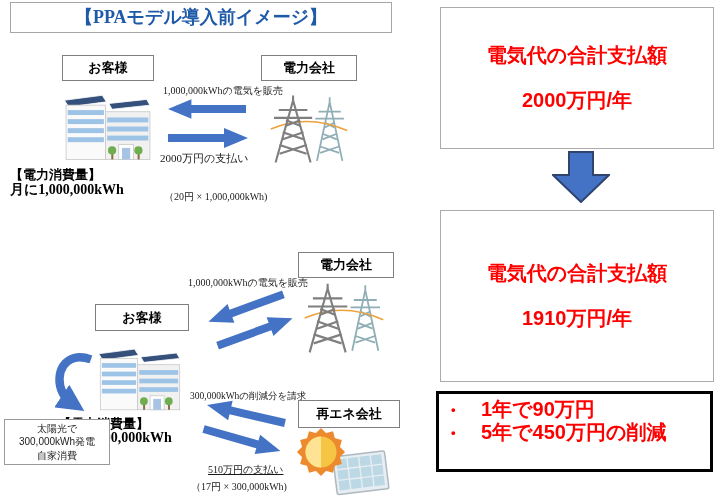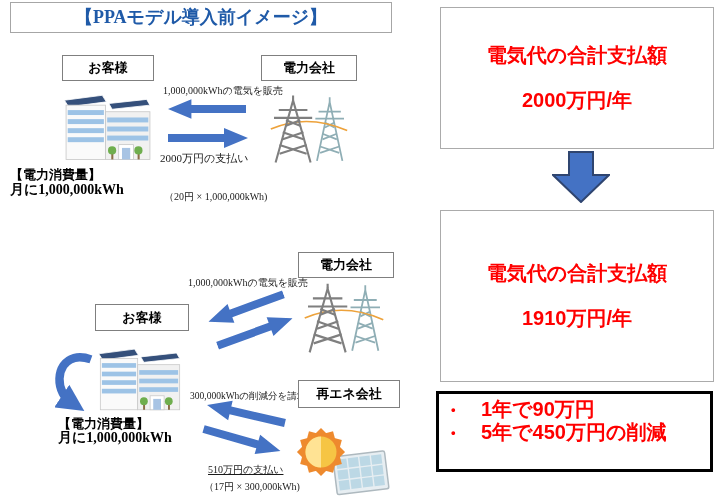--- a/index.html
+++ b/index.html
@@ -164,39 +164,44 @@
       <rect x="82" y="68" width="10" height="14" fill="#A8C4E4"></rect>
       <rect x="69" y="74" width="2.5" height="8" fill="#8B6F47"></rect>
         <circle cx="70" cy="71" r="5" fill="#6FAE4E"></circle>
       <rect x="101" y="74" width="2.5" height="8" fill="#8B6F47"></rect>
         <circle cx="102" cy="71" r="5" fill="#6FAE4E"></circle>
     </svg>
   </div>
 
   <div class="abs note note-sm" style="left:190px;top:390px;">300,000kWhの削減分を請求</div>
 
-  <div class="abs label-box" style="left:298px;top:380px;width:100px;height:26px;">再エネ会社</div>
+  <div class="abs label-box" style="left:298px;top:400px;width:100px;height:26px;">再エネ会社</div>
 
   <div class="abs consump" style="left:58px;top:415px;width:165px;font-size:13px;">【電力消費量】</div>
   <div class="abs consump" style="left:58px;top:429px;width:165px;font-size:14px;">月に1,000,000kWh</div>
 
+  <div class="abs note-box" style="left:4px;top:419px;width:104px;height:44px;">
+    <div>太陽光で</div>
+    <div>300,000kWh発電</div>
+    <div>自家消費</div>
+  </div>
 
   <div class="abs" style="left:204px;top:403px;width:84px;height:22px;transform:rotate(13deg);">
     <svg viewBox="0 0 80 22" width="84" height="22">
         <polygon points="0,11 24,1 24,7 80,7 80,15 24,15 24,21" fill="#4472C4"></polygon>
       </svg>
   </div>
   <div class="abs" style="left:200px;top:429px;width:84px;height:22px;transform:rotate(16deg);">
     <svg viewBox="0 0 80 22" width="84" height="22">
         <polygon points="80,11 56,1 56,7 0,7 0,15 56,15 56,21" fill="#4472C4"></polygon>
       </svg>
   </div>
 
   <div class="abs note" style="left:208px;top:463px;text-decoration:underline;">510万円の支払い</div>
-  <div class="abs note" style="left:204px;top:480px;">（17円 × 300,000kWh)</div>
+  <div class="abs note" style="left:191px;top:480px;">（17円 × 300,000kWh)</div>
 
   <div class="abs" style="left:290px;top:424px;width:104px;height:74px;">
     <svg viewBox="0 0 102 74" width="104" height="74">
       <g transform="rotate(-7 68 50)">
         <rect x="44" y="30" width="52" height="38" rx="2" fill="#E7EEF2" stroke="#AEB9BF" stroke-width="1.5"></rect>
         <g fill="#BCD8E5">
           <rect x="47" y="33" width="10.3" height="9.4"></rect>
             <rect x="58.7" y="33" width="10.3" height="9.4"></rect>
           <rect x="70.4" y="33" width="10.3" height="9.4"></rect>
             <rect x="82.1" y="33" width="10.3" height="9.4"></rect>

